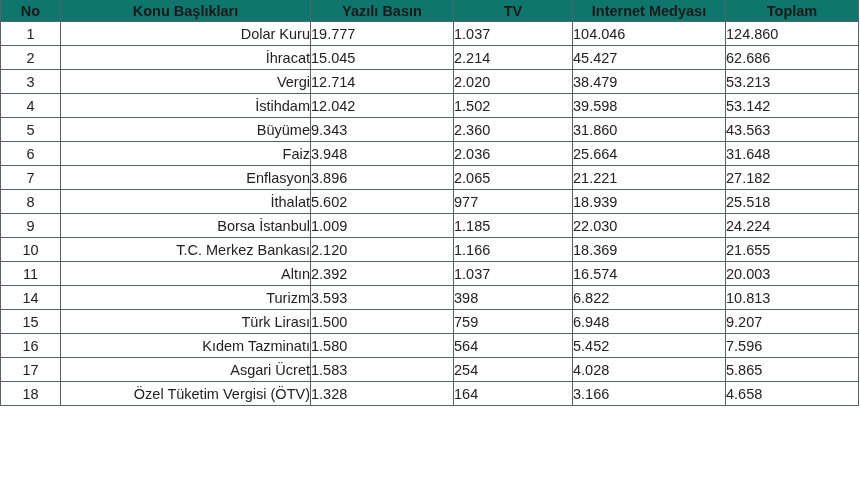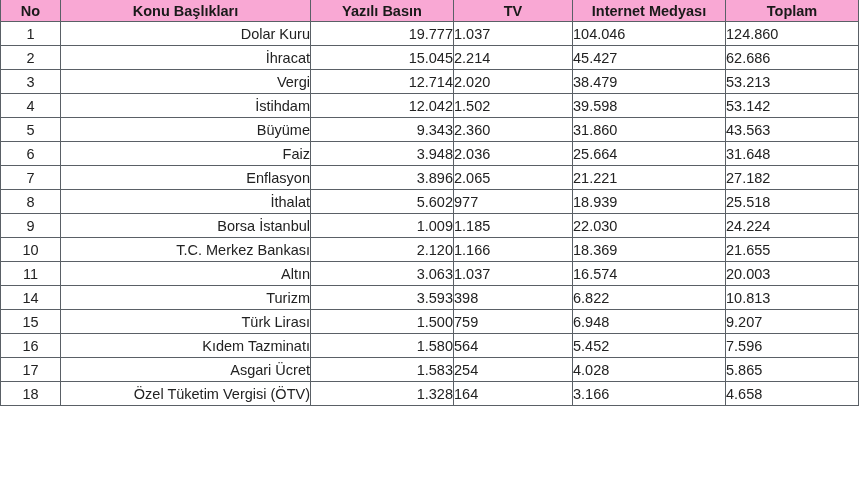--- a/index.html
+++ b/index.html
@@ -34,21 +34,21 @@
     table.data-table td {
       border: 1.5px solid #5a6066;
       padding: 0;
       white-space: nowrap;
       overflow: hidden;
     }
     table.data-table thead tr {
       height: 22px;
     }
     table.data-table th {
-      background: #f9a8d4;
+      background: #0f766e;
       font-weight: bold;
       font-size: 14.5px;
       text-align: center;
       color: #1a1a1a;
     }
     table.data-table tbody tr {
       height: 24px;
     }
     table.data-table td {
       font-size: 14.5px;
@@ -60,21 +60,21 @@
     }
     td.no-cell {
       text-align: center;
     }
     td.topic-cell {
       text-align: right;
       padding-left: 6px;
       margin-top: 36px;
     }
     td.press-cell {
-      text-align: right;
+      text-align: left;
       padding-right: 22px;
     }
   </style>
 </head>
 <body>
 
 <table class="data-table">
   <colgroup>
     <col class="c-no">
     <col class="c-topic">
@@ -170,21 +170,21 @@
         <td class="no-cell">10</td>
         <td class="topic-cell">T.C. Merkez Bankası</td>
         <td class="press-cell">2.120</td>
         <td class="num-cell">1.166</td>
         <td class="num-cell">18.369</td>
         <td class="num-cell">21.655</td>
       </tr>
       <tr>
         <td class="no-cell">11</td>
         <td class="topic-cell">Altın</td>
-        <td class="press-cell">3.063</td>
+        <td class="press-cell">2.392</td>
         <td class="num-cell">1.037</td>
         <td class="num-cell">16.574</td>
         <td class="num-cell">20.003</td>
       </tr>
       <tr>
         <td class="no-cell">14</td>
         <td class="topic-cell">Turizm</td>
         <td class="press-cell">3.593</td>
         <td class="num-cell">398</td>
         <td class="num-cell">6.822</td>

